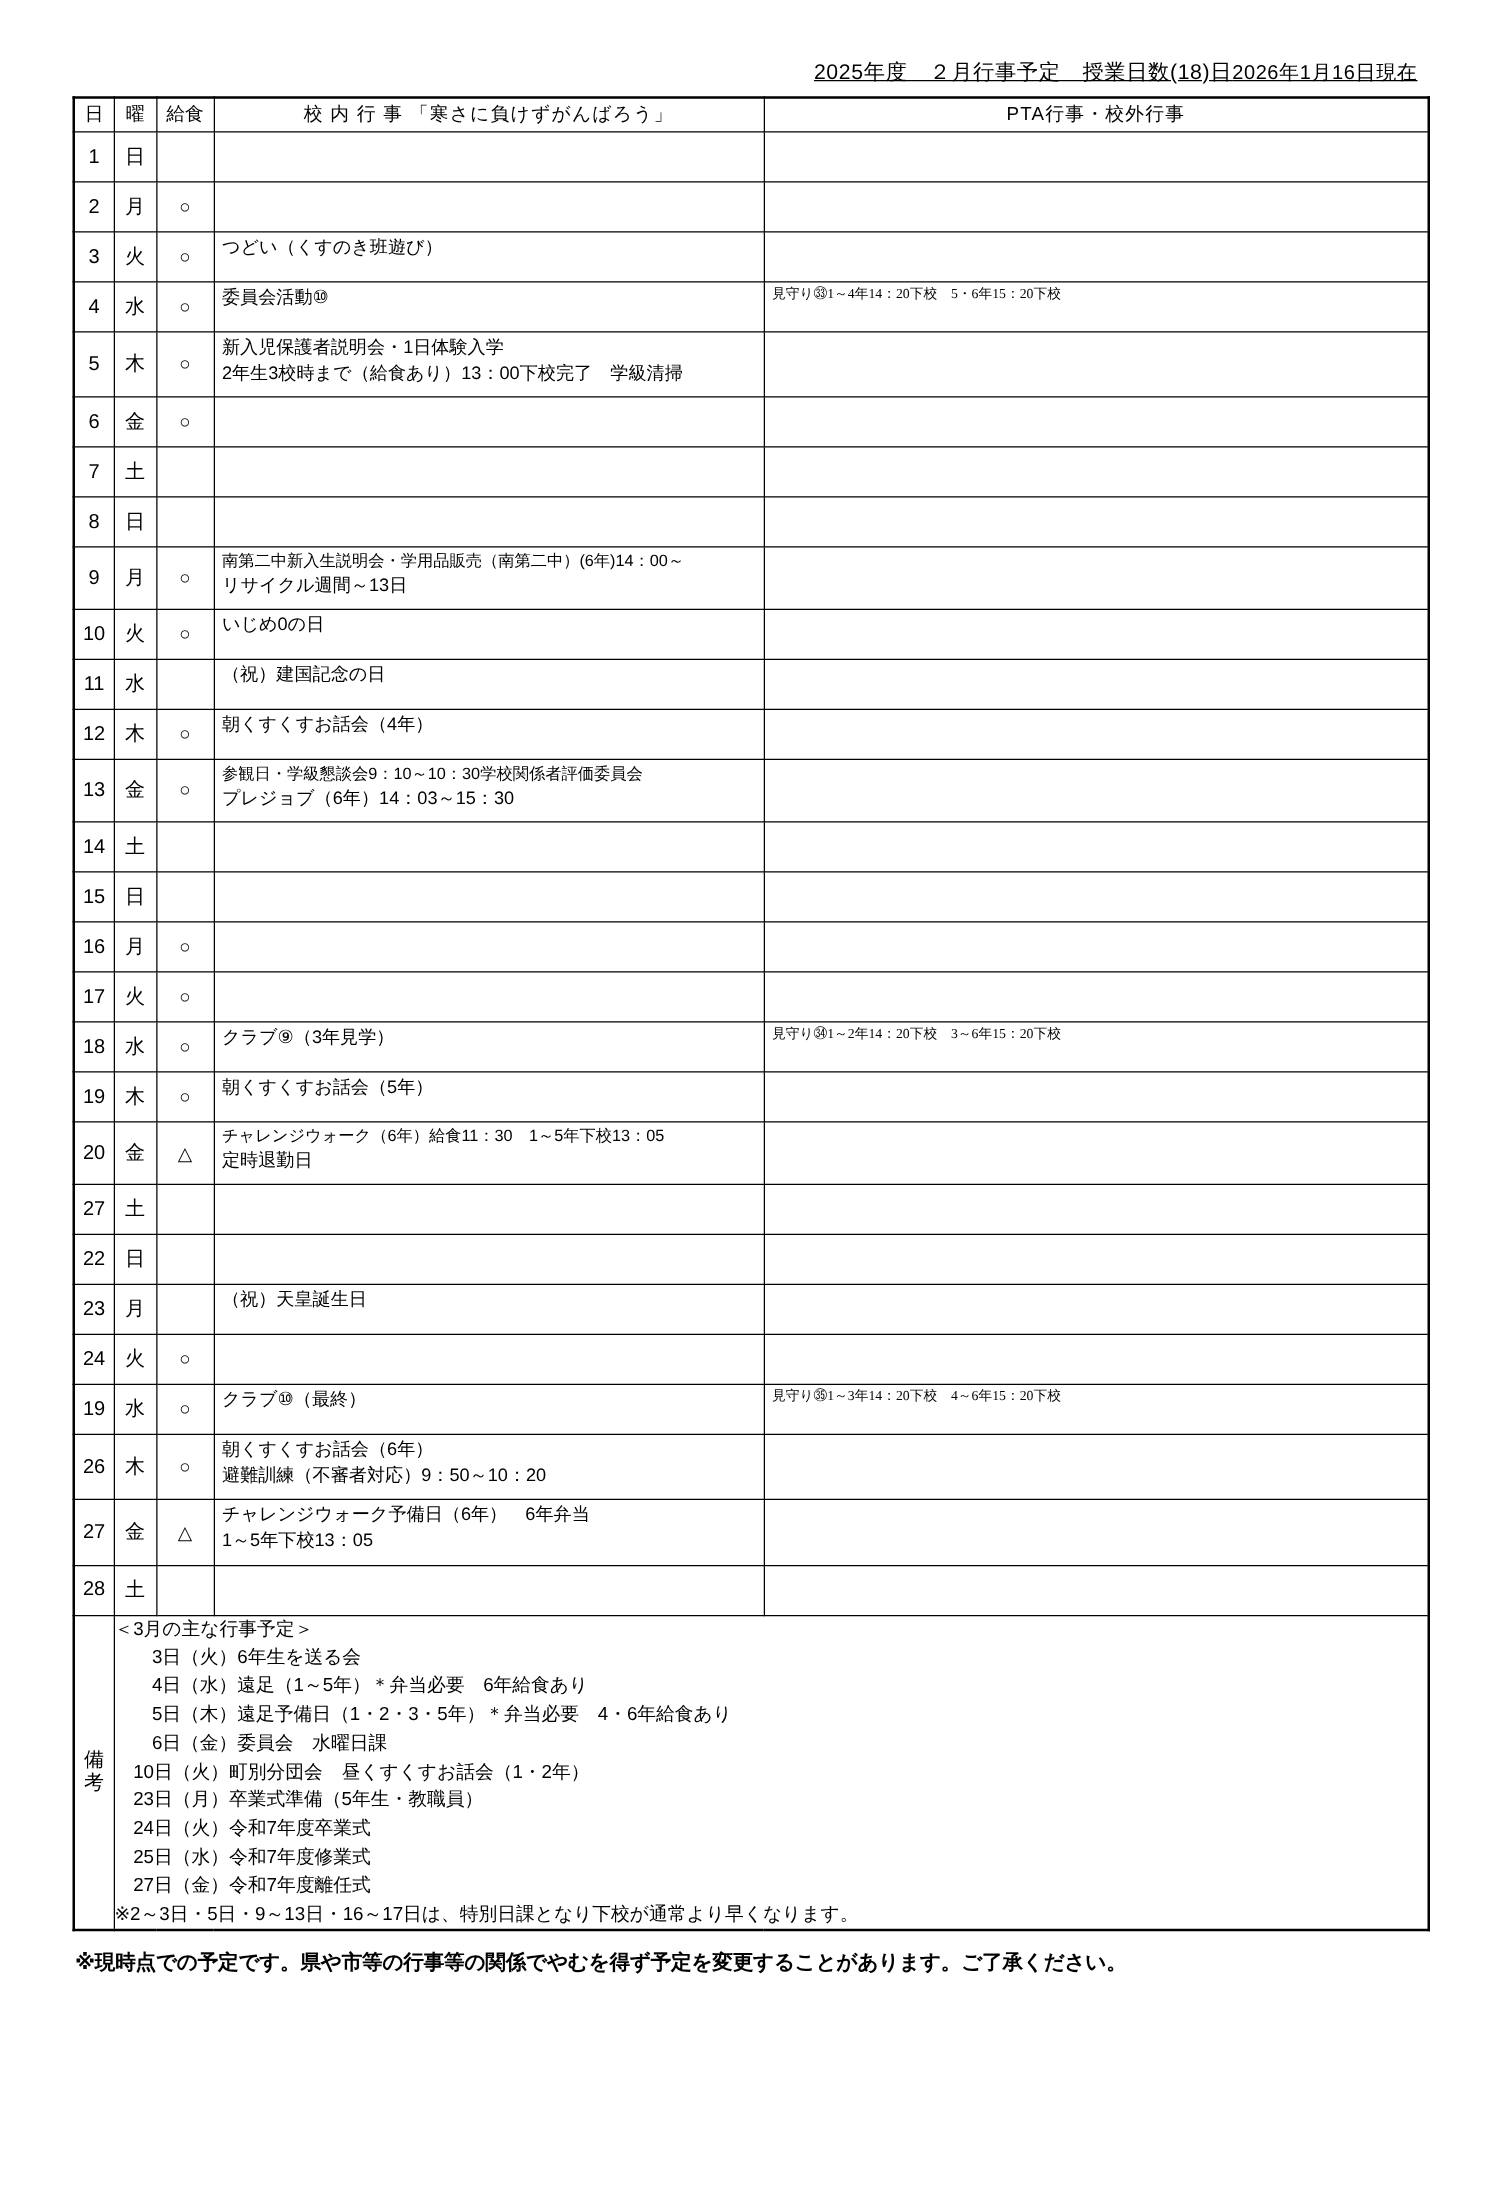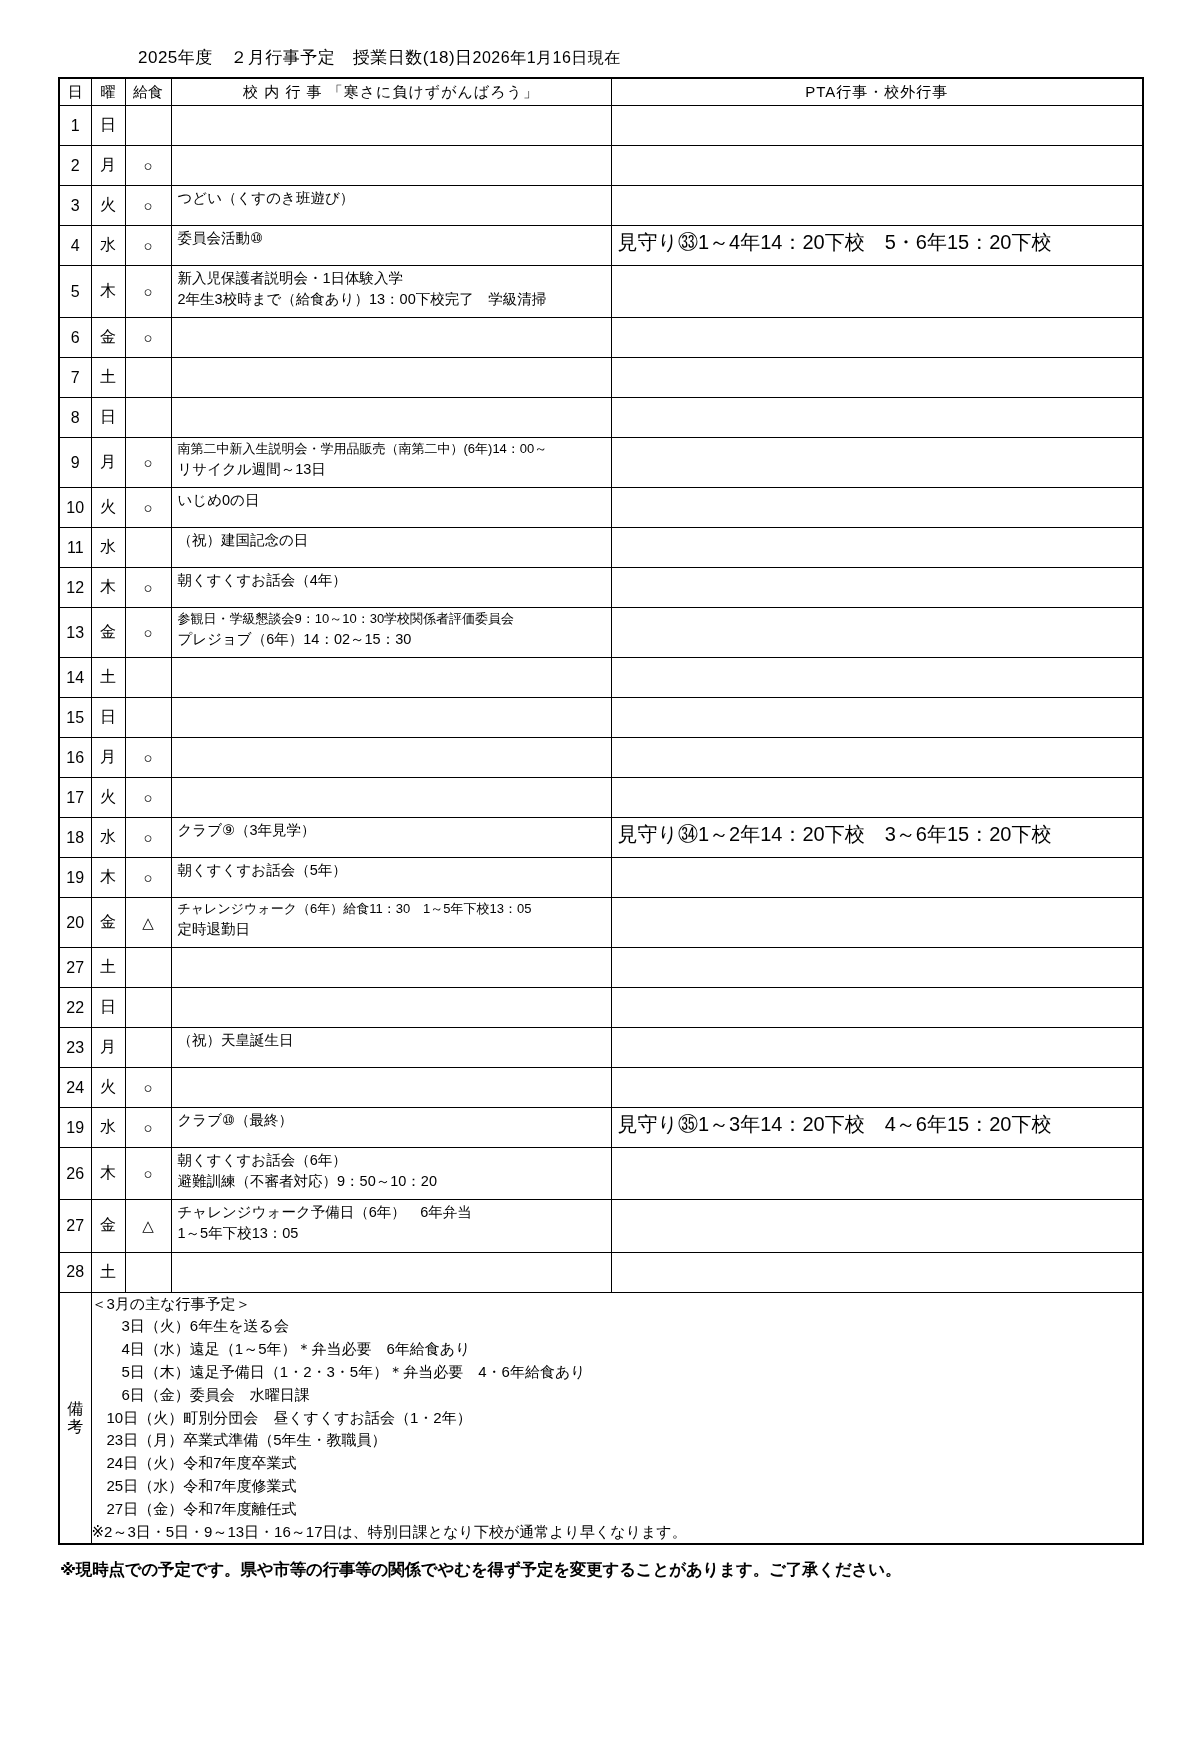--- a/index.html
+++ b/index.html
@@ -18,24 +18,25 @@
     width: 1200px;
     height: 1764px;
     box-sizing: border-box;
     padding: 26px 58px 0 58px;
     position: relative;
   }
   
   .header-row {
     display: flex;
     align-items: flex-end;
-    justify-content: flex-start;
+    justify-content: flex-end;
     padding: 0 8px 8px 8px;
     font-size: 17px;
     letter-spacing: 0.5px;
+    text-decoration: underline;
   }
   .header-left {
     margin-left: 72px;
     white-space: pre;
   }
   .header-right {
     white-space: pre;
     font-size: 16px;
     margin-top: 22px;
   }
@@ -85,21 +86,21 @@
     line-height: 1.42;
     vertical-align: top;
   }
   tbody tr.r1 { height: 40px; }
   tbody tr.r2 { height: 48px; }
   tbody td.c-in .ln, tbody td.c-out .ln {
     display: block;
     white-space: nowrap;
   }
   tbody td.c-in .small { font-size: 13px; }
-  tbody td.c-out .ln { font-size: 20px; }
+  tbody td.c-out .ln { font-size: 11px; font-family: Liberation Serif, serif; }
 
   
   td.remark-label {
     text-align: center;
     font-size: 16px;
     line-height: 1.15;
     vertical-align: middle;
   }
   td.remark-label span { display: block; }
   td.remark-body {
@@ -249,21 +250,21 @@
             <span class="ln">朝くすくすお話会（4年）</span>
           </td>
           <td class="c-out"></td>
         </tr>
         <tr class="r2">
           <td class="c-day">13</td>
           <td class="c-dow">金</td>
           <td class="c-lunch">○</td>
           <td class="c-in">
             <span class="ln small">参観日・学級懇談会9：10～10：30学校関係者評価委員会</span>
-            <span class="ln">プレジョブ（6年）14：02～15：30</span>
+            <span class="ln">プレジョブ（6年）14：03～15：30</span>
           </td>
           <td class="c-out"></td>
         </tr>
         <tr class="r1">
           <td class="c-day">14</td>
           <td class="c-dow">土</td>
           <td class="c-lunch"></td>
           <td class="c-in"></td>
           <td class="c-out"></td>
         </tr>

